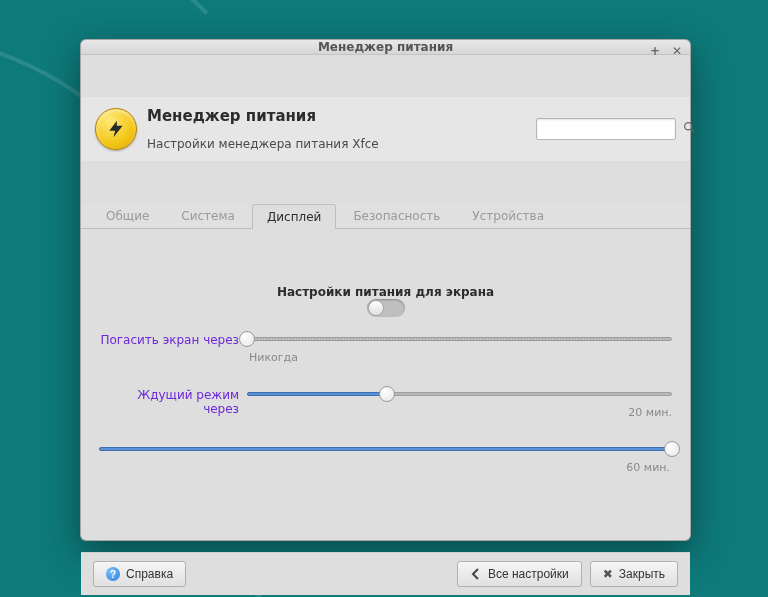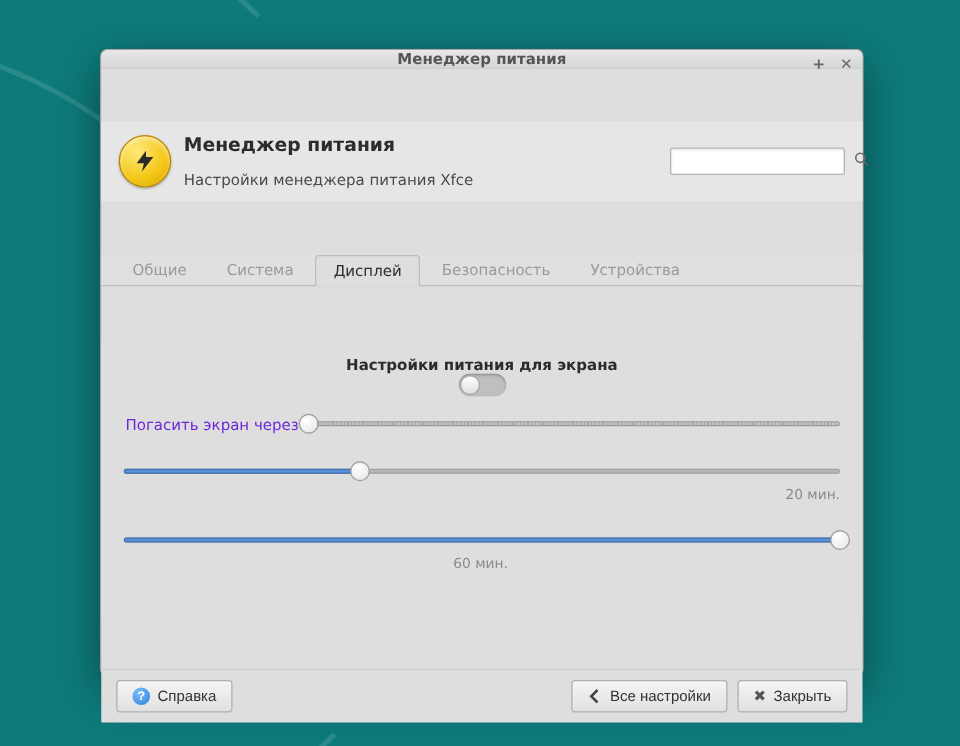--- a/index.html
+++ b/index.html
@@ -158,21 +158,21 @@
   width: 16px; height: 16px;
   background: radial-gradient(circle at 35% 30%, #fff, #e5e5e5);
   border: 1px solid #9a9a9a;
   border-radius: 50%;
   transform: translateX(-50%);
 }
 .slider-caption {
   text-align: right; font-size: 11px; color: #8a8a8a; margin-top: 4px;
 }
 .slider-caption.left { text-align: left; padding-left: 2px; }
-.slider-caption.right { text-align: center; padding-right: 2px; }
+.slider-caption.right { text-align: right; padding-right: 2px; }
 
 .footer {
   display: flex; align-items: center;
   padding: 8px 12px;
   background: #dedede;
   border-top: 1px solid #cfcfcf;
 }
 .btn {
   display: inline-flex; align-items: center; gap: 6px;
   height: 26px; padding: 0 12px;
@@ -245,24 +245,26 @@
       </div>
     </div>
 
     <div class="slider-row">
       <div class="slider-label">Погасить экран через</div>
       <div class="slider-wrap">
         <div class="slider-track">
           <div class="track-bg textured"></div>
           <div class="thumb" style="left:0%"></div>
         </div>
+        <div class="slider-caption left">Никогда</div>
       </div>
     </div>
 
     <div class="slider-row">
+      <div class="slider-label">Ждущий режим через</div>
       <div class="slider-wrap">
         <div class="slider-track">
           <div class="track-bg grey"></div>
           <div class="track-fill" style="width:33%"></div>
           <div class="thumb" style="left:33%"></div>
         </div>
         <div class="slider-caption">20 мин.</div>
       </div>
     </div>
 

